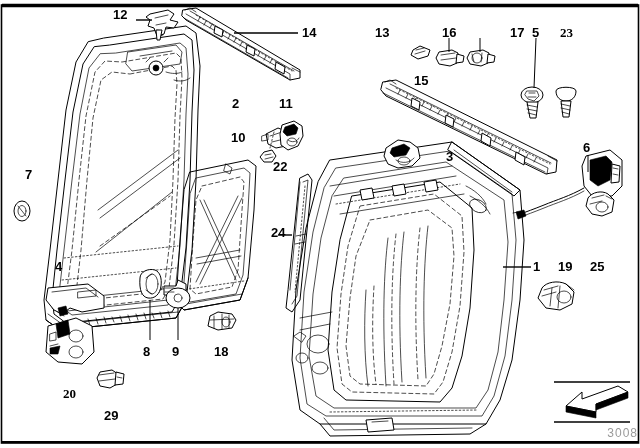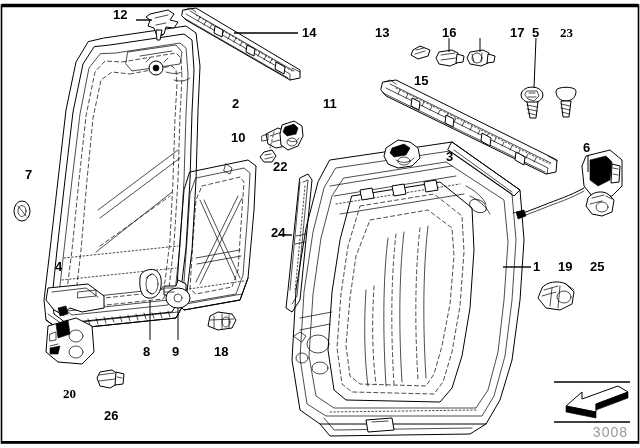--- a/index.html
+++ b/index.html
@@ -82,23 +82,23 @@
     font-family: "Liberation Sans", sans-serif;
     font-size: 13px;
     font-weight: bold;
     color: #000000;
     line-height: 1;
     white-space: nowrap;
     user-select: none;
   }
   .logo-caption {
     position: absolute;
-    right: 12px;
+    right: 2px;
     bottom: 8px;
-    font-size: 14px;
+    font-size: 12px;
     letter-spacing: 1px;
     color: #9a9a9a;
     font-family: "Liberation Sans", sans-serif;
     white-space: nowrap;
   }
 </style>
 </head>
 <body>
 
 <div id="diagram-root">
@@ -407,32 +407,32 @@
 
   <div class="callout" style="left:113px; top:8px;">12</div>
   <div class="callout" style="left:302px; top:26px;">14</div>
   <div class="callout" style="left:375px; top:26px;">13</div>
   <div class="callout" style="left:414px; top:26px;margin-top:48px;">15</div>
   <div class="callout" style="left:442px; top:26px;">16</div>
   <div class="callout" style="left:474px; top:26px;margin-left:36px;">17</div>
   <div class="callout" style="left:532px; top:26px;">5</div>
   <div class="callout" style="left:560px; top:26px;font-family:Liberation Serif, serif;">23</div>
   <div class="callout" style="left:232px; top:97px;">2</div>
-  <div class="callout" style="left:279px; top:97px;margin-left:44px;">11</div>
+  <div class="callout" style="left:279px; top:97px;">11</div>
   <div class="callout" style="left:231px; top:131px;text-align:center;">10</div>
   <div class="callout" style="left:273px; top:160px;">22</div>
   <div class="callout" style="left:446px; top:150px;">3</div>
   <div class="callout" style="left:583px; top:141px;">6</div>
   <div class="callout" style="left:25px;  top:168px;">7</div>
   <div class="callout" style="left:263px; top:226px;margin-left:8px;">24</div>
   <div class="callout" style="left:55px;  top:260px;">4</div>
   <div class="callout" style="left:533px; top:260px;">1</div>
   <div class="callout" style="left:558px; top:260px;text-align:center;">19</div>
   <div class="callout" style="left:590px; top:260px;">25</div>
   <div class="callout" style="left:143px; top:345px;">8</div>
   <div class="callout" style="left:172px; top:345px;">9</div>
   <div class="callout" style="left:214px; top:345px;">18</div>
   <div class="callout" style="left:63px;  top:387px;font-family:Liberation Serif, serif;">20</div>
-  <div class="callout" style="left:104px; top:409px;">26</div>
+  <div class="callout" style="left:104px; top:409px;">29</div>
 
   <div class="logo-caption">3008</div>
 
 </div>
 
 </body></html>

